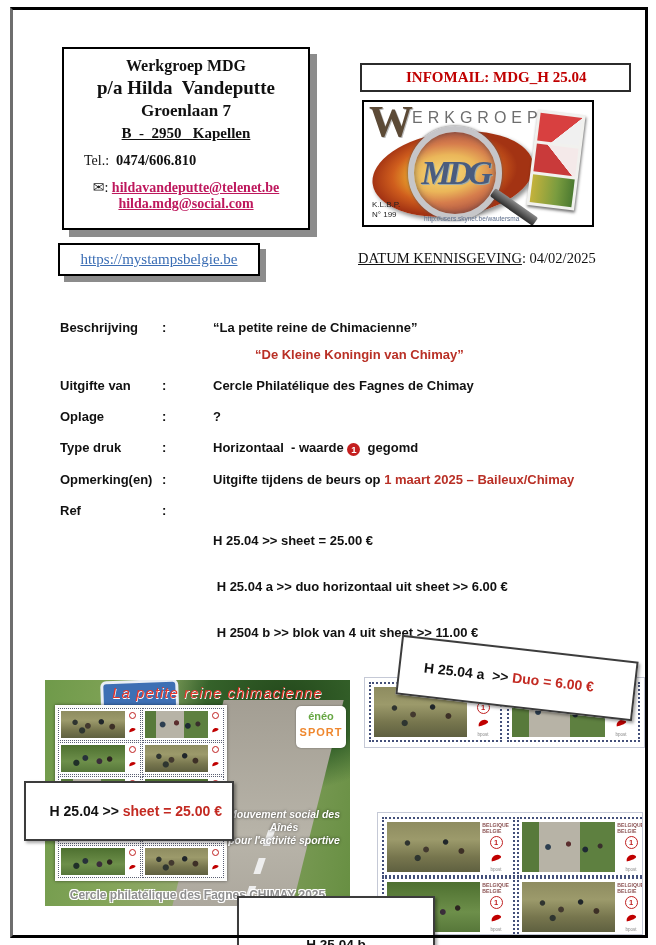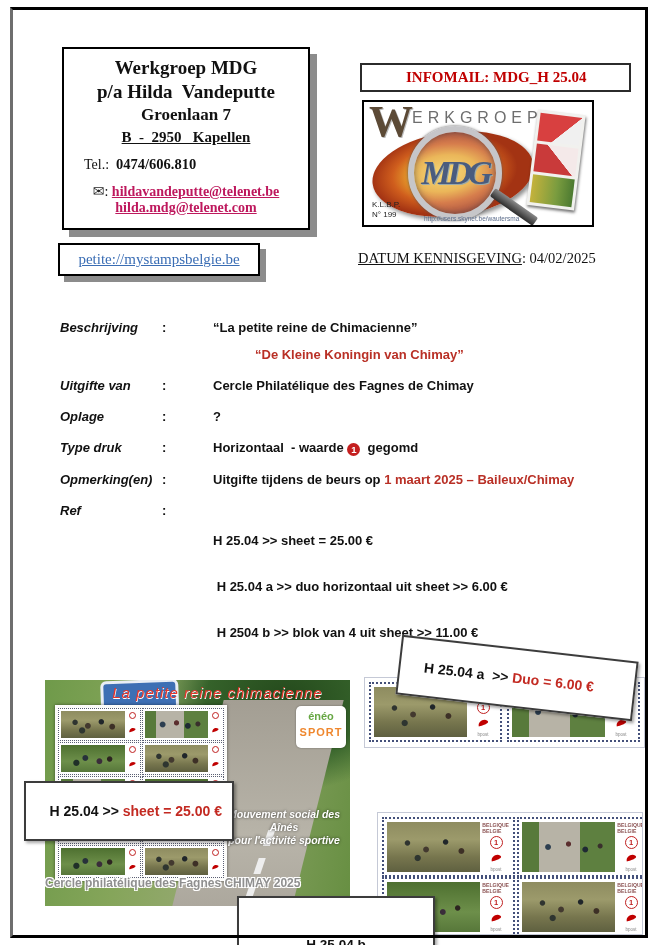--- a/index.html
+++ b/index.html
@@ -5,21 +5,21 @@
   html,body{margin:0;padding:0;background:#fff;}
   .page{position:relative;width:656px;height:945px;background:#fff;overflow:hidden;
         font-family:"Liberation Sans",sans-serif;color:#111;}
   .frame{position:absolute;left:10px;top:7px;right:8px;bottom:7px;border:3px solid #000;
          border-left-color:#6e6e6e;z-index:20;pointer-events:none;}
 
   
   .addr{position:absolute;left:62px;top:47px;width:248px;height:183px;background:#fff;
         border:2px solid #000;box-shadow:7px 7px 0 #8c8c8c;text-align:center;
         font-family:"Liberation Serif",serif;padding-top:8px;box-sizing:border-box;z-index:3;}
-  .addr .org{font-weight:bold;font-size:19px;}
+  .addr .org{font-weight:bold;font-size:16px;}
   .addr .name{font-weight:bold;font-size:19px;white-space:pre;margin-top:2px;}
   .addr .street{font-weight:bold;font-size:17px;margin-top:2px;}
   .addr .city{font-weight:bold;font-size:15px;text-decoration:underline;white-space:pre;margin-top:4px;}
   .addr .tel{font-size:14px;text-align:left;padding-left:20px;margin-top:10px;white-space:pre;}
   .addr .tel b{font-size:14.5px;}
   .addr .mails{margin-top:10px;font-size:14px;}
   .addr a{color:#be185d;text-decoration:underline;font-weight:bold;}
   .env{color:#222;font-size:14px;}
 
   
@@ -58,21 +58,21 @@
   .site{position:absolute;left:58px;top:243px;width:198px;height:29px;border:2px solid #000;
         box-shadow:6px 6px 0 #8c8c8c;display:flex;align-items:center;justify-content:center;
         font-family:"Liberation Serif",serif;font-size:15px;z-index:3;background:#fff;}
   .site a{color:#3a6db4;text-decoration:underline;}
   .datum{position:absolute;left:358px;top:250px;font-family:"Liberation Serif",serif;font-size:14.5px;}
   .datum .dl{text-decoration:underline;}
 
   
   .body{position:absolute;left:60px;top:320px;width:552px;font-size:13px;font-weight:bold;line-height:15px;}
   .frow{display:flex;margin-bottom:16px;}
-  .flbl{width:102px;white-space:pre;font-style:italic;}
+  .flbl{width:102px;white-space:pre;}
   .fcol{width:51px;}
   .fval{flex:1;white-space:pre-wrap;}
   .red{color:#b93026;}
   .theme{margin:-4px 0 16px 195px;color:#b93026;}
   .theme .t2{margin-left:30px;margin-top:3px;}
   .thema{color:#111;text-decoration:underline;}
   .badge{display:inline-block;width:13px;height:13px;border-radius:50%;background:#c41f1f;color:#fff;
          font-size:9.5px;line-height:13px;text-align:center;vertical-align:-1px;}
   .reflines div{margin-bottom:1px;white-space:pre-wrap;}
   .note{margin-bottom:16px;white-space:pre-wrap;}
@@ -103,21 +103,21 @@
   .minisheet{position:absolute;left:10px;top:25px;width:172px;height:176px;background:#fcfcfa;
              box-shadow:0 0 3px rgba(0,0,0,.5);display:grid;grid-template-columns:1fr 1fr;
              grid-auto-rows:1fr;gap:1px;padding:3px;box-sizing:border-box;z-index:3;}
   .eneo{position:absolute;right:4px;top:26px;width:50px;height:42px;background:#fff;border-radius:5px;
         text-align:center;z-index:4;box-shadow:0 0 2px rgba(0,0,0,.4);}
   .eneo .e1{color:#67a744;font-weight:bold;font-size:11px;line-height:20px;}
   .eneo .e2{color:#ef872e;font-weight:bold;font-size:11px;letter-spacing:1px;line-height:12px;}
   .motto{position:absolute;right:2px;top:128px;width:128px;text-align:center;color:#fff;
          font-style:italic;font-weight:bold;font-size:10.5px;line-height:13px;
          text-shadow:0 0 3px rgba(0,0,0,.65);z-index:4;}
-  .s-caption{position:absolute;left:0;right:0;bottom:16px;text-align:left;color:#8f8f8f;
+  .s-caption{position:absolute;left:0;right:0;bottom:4px;text-align:center;color:#8f8f8f;
              font-weight:bold;font-size:12px;z-index:4;
              text-shadow:1px 1px 0 #fff,-1px -1px 0 #fff,1px -1px 0 #fff,-1px 1px 0 #fff;}
 
   
   .duo{position:absolute;left:364px;top:677px;width:281px;height:71px;background:#fff;
        border:1px solid #c5c9d6;box-sizing:border-box;display:flex;gap:5px;padding:4px;z-index:2;}
   .blok{position:absolute;left:377px;top:812px;width:266px;height:123px;background:#fff;
         border:1px solid #c5c9d6;box-sizing:border-box;display:grid;grid-template-columns:1fr 1fr;
         grid-auto-rows:58px;gap:2px;padding:4px;overflow:hidden;z-index:2;}
 
@@ -167,21 +167,21 @@
 
   <div class="addr">
     <div class="org">Werkgroep MDG</div>
     <div class="name">p/a Hilda  Vandeputte</div>
     <div class="street">Groenlaan 7</div>
     <div class="city">B  -  2950   Kapellen</div>
     <div class="tel"><span>Tel.:  </span><b>0474/606.810</b></div>
     <div class="mails">
       <span class="env">✉</span><span>:</span>
       <a href="#">hildavandeputte@telenet.be</a><br>
-      <a href="#">hilda.mdg@telenet.com</a>
+      <a href="#">hilda.mdg@social.com</a>
     </div>
   </div>
 
   <div class="infomail">
     <span>INFOMAIL: MDG_H 25.04</span>
   </div>
 
   <div class="logo">
     <span class="lw">W</span>
     <span class="lrest">ERKGROEP</span>
@@ -196,21 +196,21 @@
         <i class="s3"></i>
       </div>
     <div class="lklbp">
       <div>K.L.B.P.</div>
       <div>N° 199</div>
     </div>
     <div class="lurl">http://users.skynet.be/wautersma</div>
   </div>
 
   <div class="site">
-    <a href="#">petite://mystampsbelgie.be</a>
+    <a href="#">https://mystampsbelgie.be</a>
   </div>
   <div class="datum">
     <span class="dl">DATUM KENNISGEVING</span><span>: 04/02/2025</span>
   </div>
 
   <div class="body">
 
     <div class="frow">
       <div class="flbl">Beschrijving</div>
       <div class="fcol">:</div>

